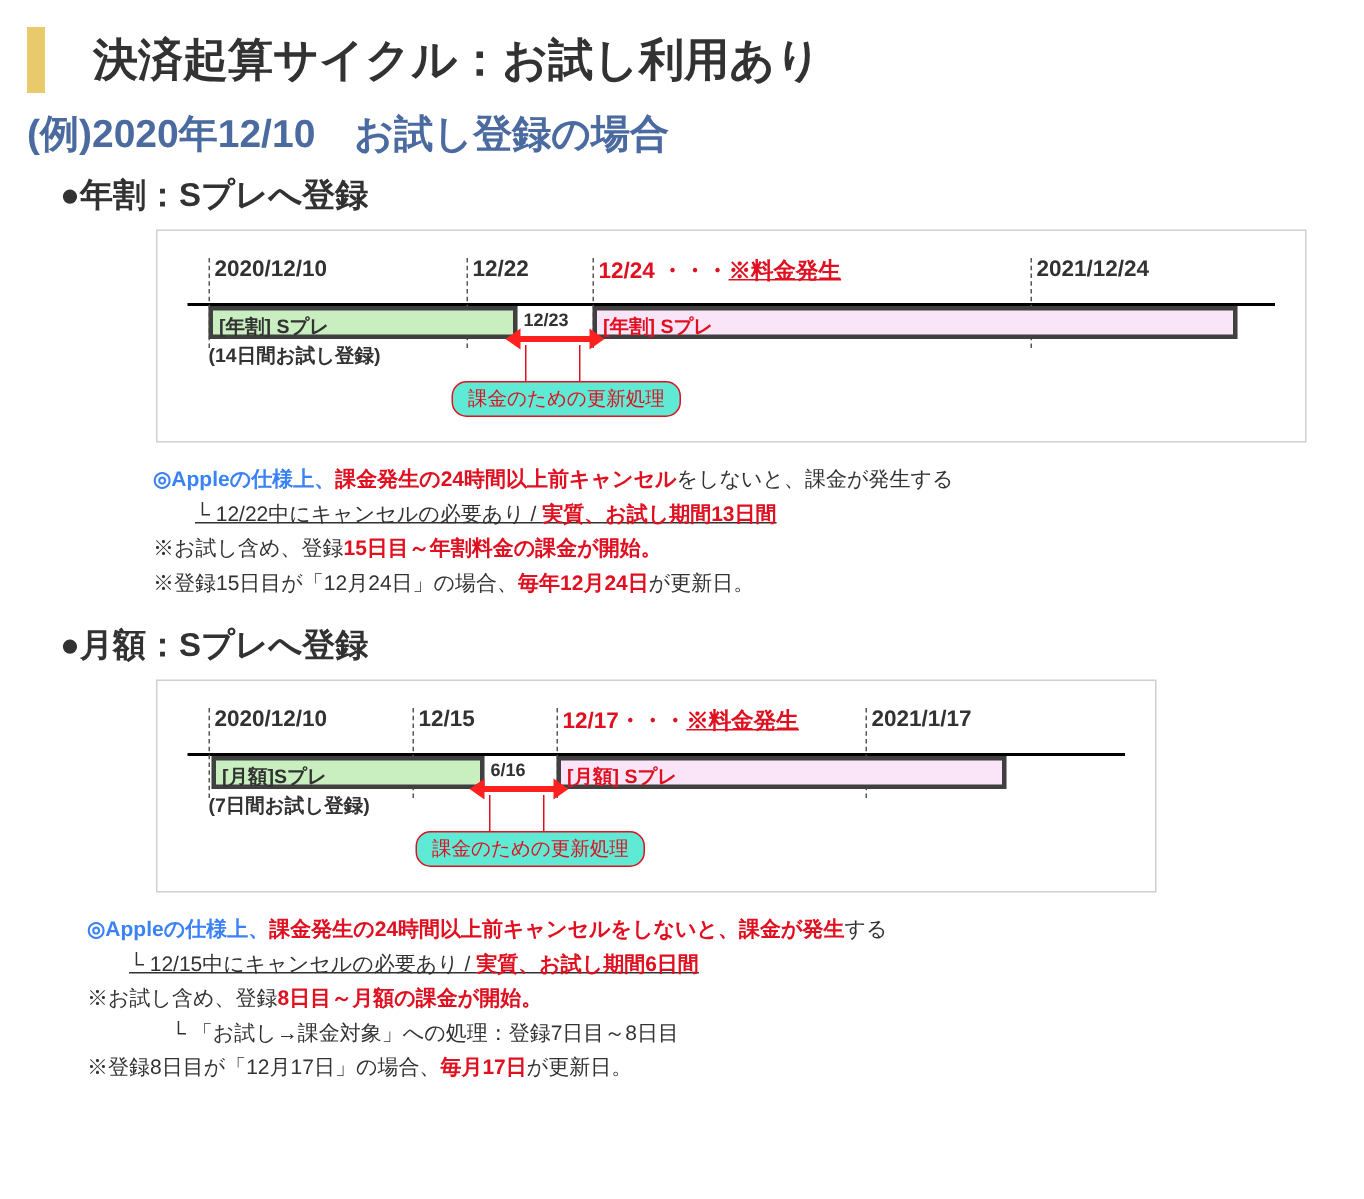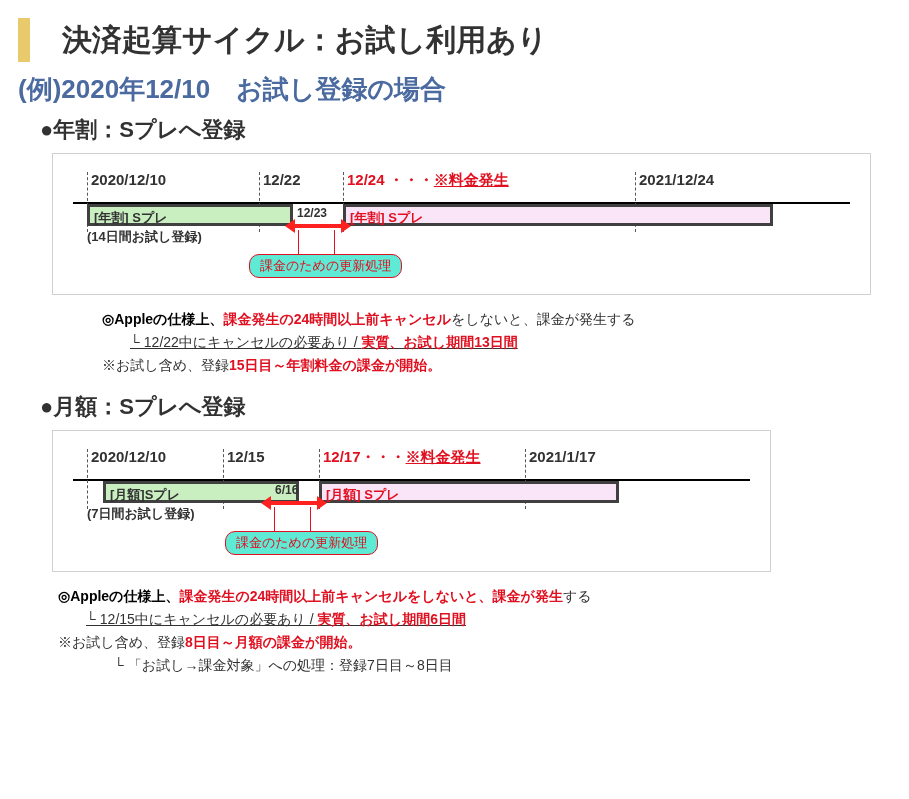--- a/index.html
+++ b/index.html
@@ -14,21 +14,21 @@
   
   .title-row { display: flex; align-items: center; margin-bottom: 10px; gap: 28px; }
   .accent-bar { width: 12px; height: 44px; background: #e8ca6c; margin-right: 4px; }
   .page-title { font-size: 30px; font-weight: bold; }
   .subtitle { font-size: 26px; font-weight: bold; color: #4a6aa0; margin-bottom: 8px; }
   .section-head { font-size: 22px; font-weight: bold; margin: 4px 0 8px 22px; }
 
   
   .tl-box {
     border: 1px solid #d0d0d0;
-    margin: 0 20px 14px 34px;
+    margin: 0 20px 14px 86px;
     padding: 16px 34px 30px 34px;
     position: relative;
   }
   .tl-box.nm2 { margin-right: 120px; }
   .tl {
     position: relative;
     height: 94px;
   }
   
   .axis {
@@ -125,21 +125,21 @@
     white-space:nowrap;
     background:#5eead4;
   }
 
   
   .notes { margin: 0 20px 16px 84px; font-size: 14px; line-height: 1.5; }
   .notes .row { margin-bottom: 2px; }
   .notes .indent1 { padding-left: 28px; text-decoration: underline; }
   .notes .indent2 { padding-left: 56px; }
   .red { color: #e01020; font-weight: bold; }
-  .circ { color: #000000; font-weight: bold; }
+  .circ { color: #3b82f6; font-weight: bold; }
 
 </style>
 </head>
 <body>
 
 <div class="title-row">
   <div class="accent-bar"></div>
   <div class="page-title">決済起算サイクル：お試し利用あり</div>
 </div>
 <div class="subtitle">(例)2020年12/10　お試し登録の場合</div>
@@ -188,20 +188,23 @@
 <div class="notes">
   <div class="row">
     <span class="circ">◎Appleの仕様上、</span><span class="red">課金発生の24時間以上前キャンセル</span><span>をしないと、課金が発生する</span>
   </div>
   <div class="row indent1">
     <span>└ 12/22中にキャンセルの必要あり / </span><span class="red">実質、お試し期間13日間</span>
   </div>
   <div class="row">
     <span>※お試し含め、登録</span><span class="red">15日目～年割料金の課金が開始。</span>
   </div>
+  <div class="row">
+    <span>※登録15日目が「12月24日」の場合、</span><span class="red">毎年12月24日</span><span>が更新日。</span>
+  </div>
 </div>
 
 <div class="section-head">●月額：Sプレへ登録</div>
 
 <div class="tl-box nm2">
   <div class="tl">
     <div class="axis"></div>
 
     <div class="tick" style="left:0;">
       <div class="bar"></div>
@@ -215,21 +218,21 @@
       <div class="bar"></div>
       <div class="lbl red">
         <span>12/17・・・</span><span class="chg-notice">※料金発生</span>
       </div>
     </div>
     <div class="tick" style="left:438px;">
       <div class="bar"></div>
       <div class="lbl">2021/1/17</div>
     </div>
 
-    <div class="period green" style="left:16px; width:196px;">
+    <div class="period green" style="left:2px; width:182px;">
       <div class="ptxt">[月額]Sプレ</div>
     </div>
     <div class="midday" style="left:188px;">6/16</div>
     <div class="period pink" style="left:232px; width:300px;">
       <div class="ptxt red">[月額] Sプレ</div>
     </div>
     <div class="subnote">(7日間お試し登録)</div>
 
     <div class="arrow" style="left:182px; width:50px;"></div>
     <div class="ledline" style="left:187px; top:60px; height:28px; width:16px;"></div>
@@ -242,13 +245,16 @@
   <div class="row">
     <span class="circ">◎Appleの仕様上、</span><span class="red">課金発生の24時間以上前キャンセルをしないと、課金が発生</span><span>する</span>
   </div>
   <div class="row indent1">
     <span>└ 12/15中にキャンセルの必要あり / </span><span class="red">実質、お試し期間6日間</span>
   </div>
   <div class="row">
     <span>※お試し含め、登録</span><span class="red">8日目～月額の課金が開始。</span>
   </div>
   <div class="row indent2">└ 「お試し→課金対象」への処理：登録7日目～8日目</div>
+  <div class="row">
+    <span>※登録8日目が「12月17日」の場合、</span><span class="red">毎月17日</span><span>が更新日。</span>
+  </div>
 </div>
 
 </body></html>

